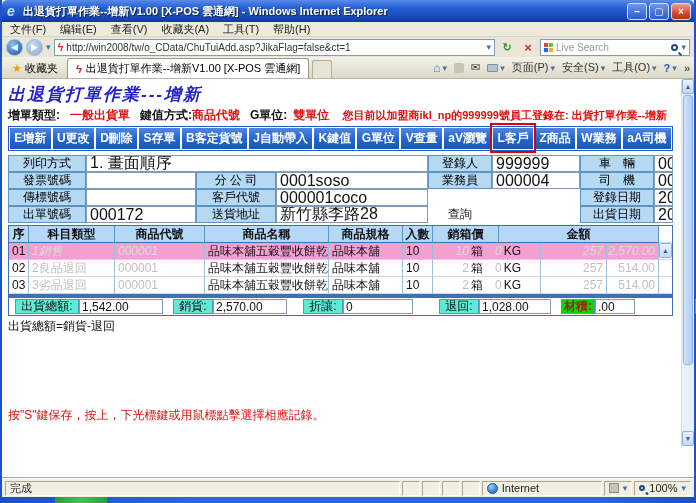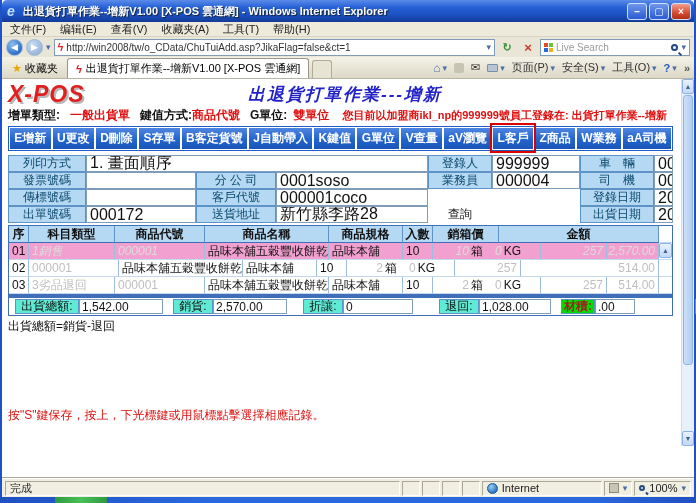--- a/index.html
+++ b/index.html
@@ -73,21 +73,21 @@
   .tbtn { flex:1 1 auto; background:linear-gradient(180deg,#4F86E0,#2264CE 55%,#1B55B8); color:#fff; font-weight:bold; font-size:12px; display:flex; align-items:center; justify-content:center; white-space:nowrap; padding:0 4px; border:none; font-family:inherit; }
   .btn-wrap { position:relative; display:flex; flex:1 1 auto; }
   .btn-wrap .tbtn { flex:1; }
   .anno { position:absolute; top:-5px; bottom:-4px; left:-3px; right:-3px; border:2px solid #DD0000; pointer-events:none; }
 
   
   .form { margin-top:4px; flex:0 0 auto; padding-right:8px; }
   .frow { display:flex; height:17px; }
   .fleft { display:flex; width:420px; flex:0 0 auto; }
   .fright { display:flex; flex:1; min-width:0; }
-  .flabel { background:#B5D8F3; border:1px solid #5E93C8; color:#0c4a6e; display:flex; align-items:center; justify-content:center; font-size:12px; white-space:nowrap; }
+  .flabel { background:#B5D8F3; border:1px solid #5E93C8; color:#000000; display:flex; align-items:center; justify-content:center; font-size:12px; white-space:nowrap; }
   .finput { background:#fff; border:1px solid #7F9DB9; color:#111; display:flex; align-items:center; padding:0 3px; font-size:16px; white-space:nowrap; overflow:hidden; }
   .void { background:transparent; }
   .query { display:flex; align-items:center; justify-content:center; color:#111; font-size:12px; }
   .w64{width:64px;flex:0 0 auto} .w74{width:74px;flex:0 0 auto} .w78{width:78px;flex:0 0 auto}
   .w80{width:80px;flex:0 0 auto} .w88{width:88px;flex:0 0 auto} .w110{width:110px;flex:0 0 auto}
   .w152{width:152px;flex:0 0 auto} .fx{flex:1;min-width:0}
 
   
   .grid { margin-top:2px; margin-right:8px; border:1px solid #3E6FB8; flex:0 0 auto; }
   .trow { display:flex; height:17px; }
@@ -222,21 +222,20 @@
             <span class="mini-drop">▾</span>
           </span>
         <span class="chev">»</span>
       </span>
     </div>
 
     <div class="main">
       <div class="content">
 
         <div class="page-header">
-          <span class="logo">X-POS</span>
           <span class="page-title">出退貨打單作業---增新</span>
         </div>
 
         <div class="meta">
           <span class="blk">增單類型:</span>
           <span class="gap"></span>
           <span class="red">一般出貨單</span>
           <span class="gap"></span>
           <span class="blk">鍵值方式:</span>
           <span class="red">商品代號</span>
@@ -353,20 +352,21 @@
               </span>
             <span class="cell c-price num val">257</span>
             <span class="cell c-amt num val">2,570.00</span>
             <span class="c-sbar">
                 <span class="sb-up">▲</span>
               </span>
           </div>
 
           <div class="trow">
             <span class="cell c-seq">02</span>
+            <span class="cell c-type val">2良品退回</span>
             <span class="cell c-code val">000001</span>
             <span class="cell c-name">品味本舖五穀豐收餅乾</span>
             <span class="cell c-spec">品味本舖</span>
             <span class="cell c-pack">10</span>
             <span class="cell c-qty">
                 <span class="val">2</span>
                 <span>箱</span>
                 <span style="width:8px"></span>
                 <span class="val">0</span>
                 <span>KG</span>

